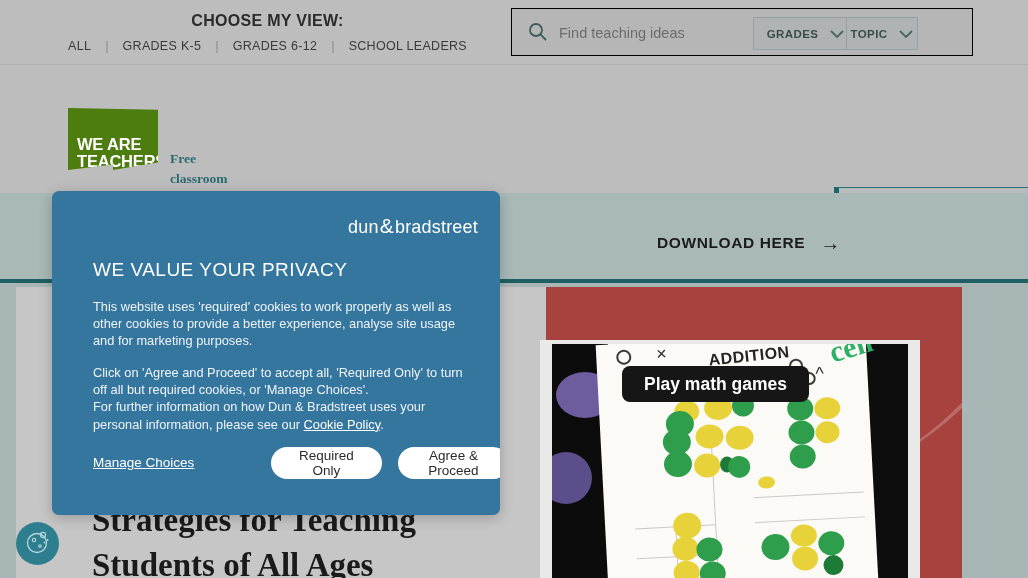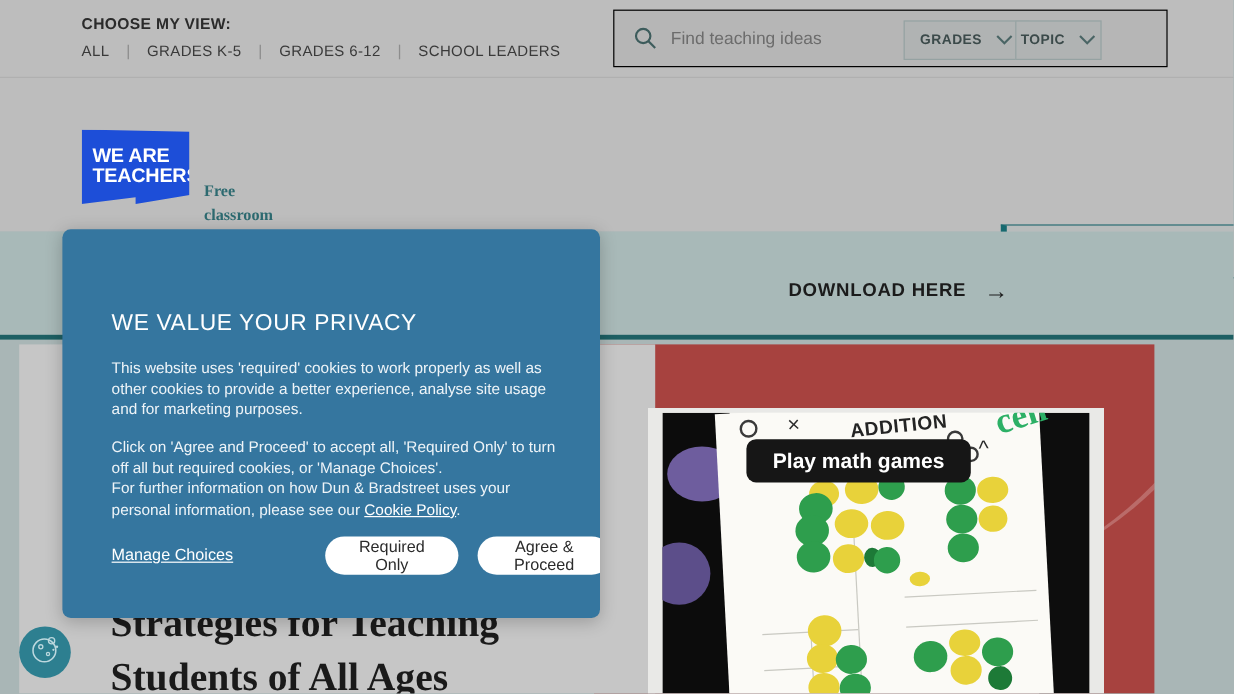--- a/index.html
+++ b/index.html
@@ -13,22 +13,23 @@
   #page { position: relative; width: 1028px; height: 578px; overflow: hidden; }
 
   
   .utility-bar {
     position: absolute; left: 0; top: 0; width: 1028px; height: 65px;
     background: #bdbdbd;
     border-bottom: 1px solid #b0b0b0;
   }
   .choose-view { position: absolute; left: 68px; top: 12px; }
   .choose-view-label {
-    font-size: 13px; font-weight: bold; color: #2b2b2b;
+    font-size: 16px; font-weight: bold; color: #2b2b2b;
     letter-spacing: .3px;
+    text-align: center;
   }
   .view-links { margin-top: 8px; display: flex; align-items: center; }
   .view-link {
     font-size: 12.5px; color: #3a3a3a; letter-spacing: .3px;
     cursor: pointer; white-space: nowrap;
   }
   .view-sep { color: #8d8d8d; margin: 0 14px; font-size: 13px; }
 
   .search-wrap {
     position: absolute; left: 511px; top: 8px;
@@ -62,23 +63,23 @@
   #topic-btn  { left: 334px; width: 72px; text-align: right; }
 
   
   .main-header {
     position: absolute; left: 0; top: 65px; width: 1028px; height: 128px;
     background: #bdbdbd;
   }
   .logo {
     position: absolute; left: 68px; top: 43px;
     width: 90px; height: 62px;
-    background: #1d4ed8;
+    background: #4d7c0f;
     clip-path: polygon(0 0, 100% 3%, 100% 88%, 50% 100%, 50% 91%, 0 100%);
-    display: flex; flex-direction: column; justify-content: center;
+    display: flex; flex-direction: column; justify-content: flex-end;
     padding-left: 9px;
   }
   .logo-l1, .logo-l2 {
     color: #fff; font-weight: bold; font-size: 16.5px;
     letter-spacing: -.2px; line-height: 1.02;
   }
   .tagline {
     position: absolute; left: 170px; top: 84px;
     width: 78px;
     font-family: "Liberation Serif", serif;
@@ -435,20 +436,25 @@
         <circle cx="9" cy="11" r="1.7" fill="none" stroke="#bcd8de" stroke-width="1.1"></circle>
         <circle cx="15" cy="17" r="1.3" fill="none" stroke="#bcd8de" stroke-width="1.1"></circle>
         <circle cx="18" cy="6" r="2.6" fill="none" stroke="#bcd8de" stroke-width="1.1"></circle>
         <circle cx="22.5" cy="11" r="1" fill="#bcd8de"></circle>
         <circle cx="19.5" cy="13.5" r="0.9" fill="#bcd8de"></circle>
       </svg>
     </span>
   </div>
 
   <div class="modal">
+    <div class="db-logo">
+      <span>dun</span>
+        <span class="amp">&amp;</span>
+        <span>bradstreet</span>
+    </div>
 
     <div class="modal-title">WE VALUE YOUR PRIVACY</div>
 
     <div class="modal-p" id="p1">This website uses 'required' cookies to work properly as well as other cookies to provide a better experience, analyse site usage and for marketing purposes.</div>
 
     <div class="modal-p" id="p2">
       <span>Click on 'Agree and Proceed' to accept all, 'Required Only' to turn off all but required cookies, or 'Manage Choices'.</span><br>
       <span>For further information on how Dun &amp; Bradstreet uses your personal information, please see our </span><span class="cookie-link">Cookie Policy</span><span>.</span>
     </div>
 

